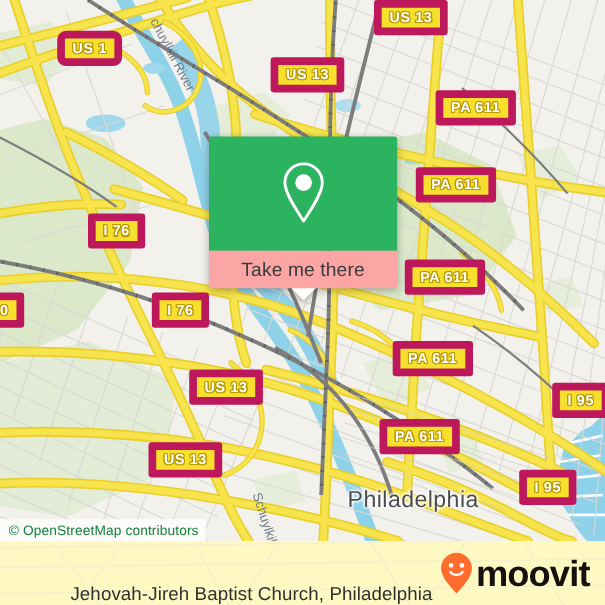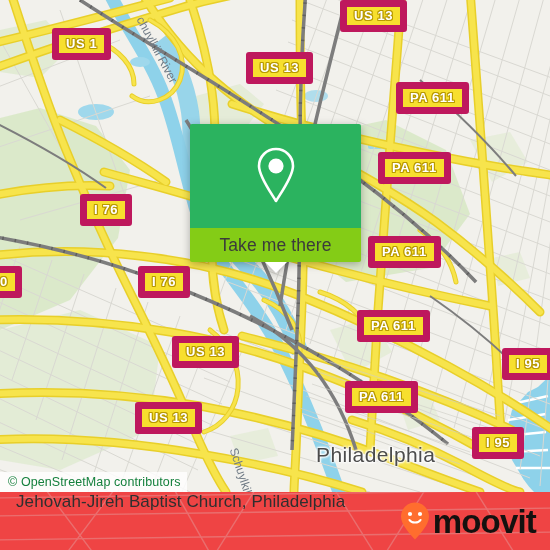--- a/index.html
+++ b/index.html
@@ -76,21 +76,21 @@
     filter:drop-shadow(0 2px 4px rgba(0,0,0,0.30));
   }
   .callout-top {
     height:104px;
     background:#2bb35f;
     display:flex; align-items:center; justify-content:center;
     border-radius:2px 2px 0 0;
   }
   .callout-bottom {
     height:34px;
-    background:#84cc16;
+    background:#fca5a5;
     display:flex; align-items:center; justify-content:center;
     border-radius:0 0 2px 2px;
     position:relative;
   }
   .callout-label {
     font-size:17.5px;
     color:#3b3b3b;
     letter-spacing:0.1px;
   }
   .callout-tail {
@@ -99,23 +99,24 @@
     width:0; height:0;
     border-left:11px solid transparent;
     border-right:11px solid transparent;
     border-top:11px solid #ffffff;
   }
 
   
   .footer {
     position:absolute; left:0; top:492px;
     width:550px; height:58px;
-    background:#ef4444;
-    display:flex; align-items:flex-start;
+    background:#fef9c3;
+    display:flex; align-items:flex-end;
     overflow:hidden;
+    padding-left:48px;
   }
   .footer-watermark {
     position:absolute; left:0; top:0; width:550px; height:58px;
     opacity:0.28;
   }
   .footer-title {
     position:relative;
     margin-left:16px;
     font-size:17px;
     color:#2f2f2f;
@@ -388,21 +389,21 @@
           <line x1="324" y1="360" x2="500" y2="416"></line>
         </g>
       </g>
     </svg>
 
     <div class="river-label" style="left:146px; top:14px; transform:rotate(62deg); transform-origin:left top;">chuylkill River</div>
     <div class="river-label" style="left:240px; top:446px; transform:rotate(72deg); transform-origin:left top;">Schuylkill River</div>
 
     <div class="city-label" style="left:316px; top:443px;">Philadelphia</div>
 
-    <div class="shield" style="left:52px;  top:28px;">US 1</div>
+    <div class="shield" style="left:52px;  top:28px;border-radius:8px;">US 1</div>
     <div class="shield" style="left:246px; top:52px;">US 13</div>
     <div class="shield" style="left:340px; top:0px;">US 13</div>
     <div class="shield" style="left:396px; top:82px;">PA 611</div>
     <div class="shield" style="left:378px; top:152px;">PA 611</div>
     <div class="shield" style="left:368px; top:236px;">PA 611</div>
     <div class="shield" style="left:357px; top:310px;">PA 611</div>
     <div class="shield" style="left:345px; top:381px;">PA 611</div>
     <div class="shield" style="left:80px;  top:194px;">I 76</div>
     <div class="shield" style="left:138px; top:266px;">I 76</div>
     <div class="shield" style="left:172px; top:336px;">US 13</div>

